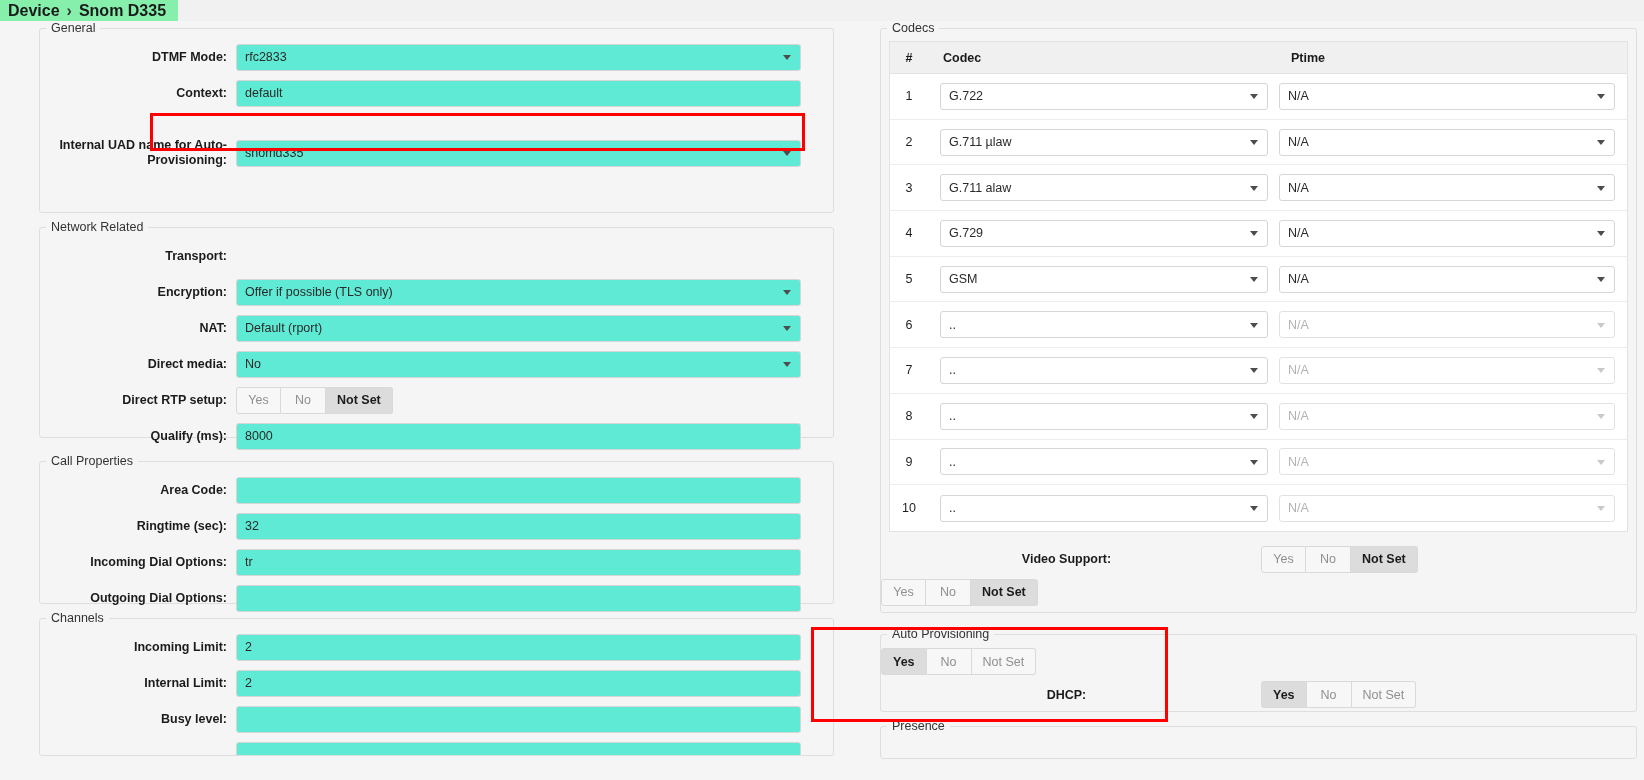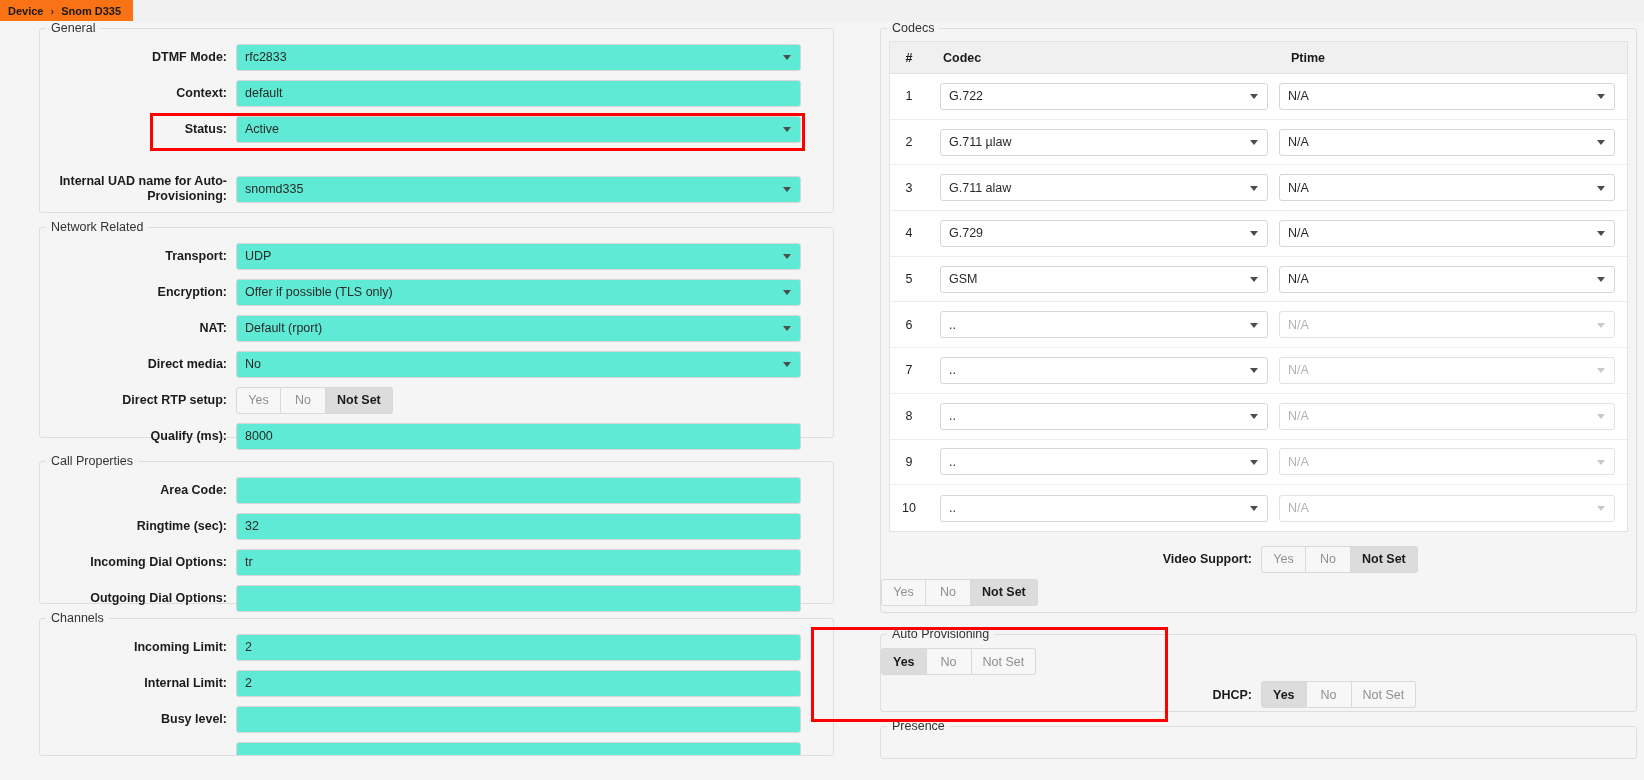--- a/index.html
+++ b/index.html
@@ -15,23 +15,23 @@
 
   
   #breadcrumb-bar {
     position: absolute; top: 0; left: 0;
     width: 1644px; height: 21px;
     background: #f1f1f1;
   }
   #breadcrumb-tab {
     position: absolute; top: 0; left: 0;
     height: 21px; padding: 0 12px 0 8px;
-    background: #f97316;
+    background: #86efac;
     display: flex; align-items: center;
-    font-weight: bold; font-size: 11px;
+    font-weight: bold; font-size: 16px;
     color: #1a1a1a;
     white-space: nowrap;
   }
   #breadcrumb-tab .sep { margin: 0 7px; font-weight: bold; color: #333; }
 
   
   #page {
     position: absolute; top: 21px; left: 0;
     width: 1644px; height: 759px;
     background: #f5f5f5;
@@ -165,21 +165,21 @@
     border-left: 4px solid transparent;
     border-right: 4px solid transparent;
     border-top: 5px solid #4d4d4d;
   }
   .mini-select.disabled { color: #b3b3b3; background: #fff; border-color: #e2e2e2; }
   .mini-select.disabled .caret { border-top-color: #c9c9c9; }
 
   
   .row-right { display: flex; align-items: center; height: 33px; }
   .row-right .lbl {
-    width: 380px; text-align: right; padding-right: 9px;
+    width: 380px; text-align: center; padding-right: 9px;
     font-weight: bold; font-size: 12.5px; color: #1b1b1b;
   }
 
   
   .hl {
     position: absolute;
     border: 3px solid #ff0000;
     pointer-events: none;
     z-index: 40;
   }
@@ -214,46 +214,35 @@
         </div>
       </div>
 
       <div class="row">
         <div class="lbl">Context:</div>
         <div class="ctrl">
           <span>default</span>
         </div>
       </div>
 
-      <div class="row">
-        <div class="lbl">Status:</div>
-        <div class="ctrl select">
-          <span>Active</span>
-          <span class="caret"></span>
-        </div>
-      </div>
 
       <div class="row tall" style="margin-top:19px;">
         <div class="lbl">Internal UAD name for Auto-Provisioning:</div>
         <div class="ctrl select">
           <span>snomd335</span>
           <span class="caret"></span>
         </div>
       </div>
     </fieldset>
 
     <fieldset class="group" style="margin-top:7px;height:218px;">
       <legend>Network Related</legend>
 
       <div class="row">
         <div class="lbl">Transport:</div>
-        <div class="ctrl select">
-          <span>UDP</span>
-          <span class="caret"></span>
-        </div>
       </div>
 
       <div class="row">
         <div class="lbl">Encryption:</div>
         <div class="ctrl select">
           <span>Offer if possible (TLS only)</span>
           <span class="caret"></span>
         </div>
       </div>
 

